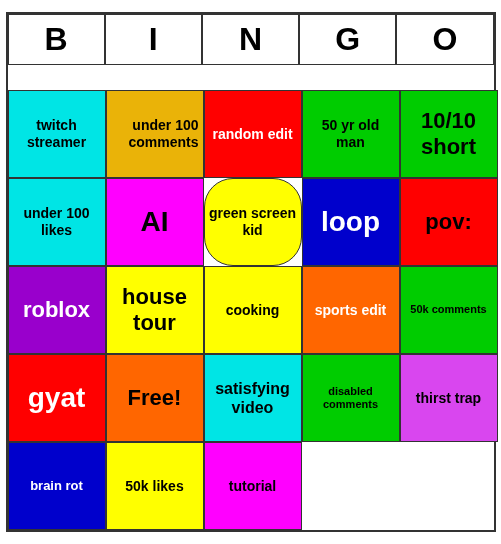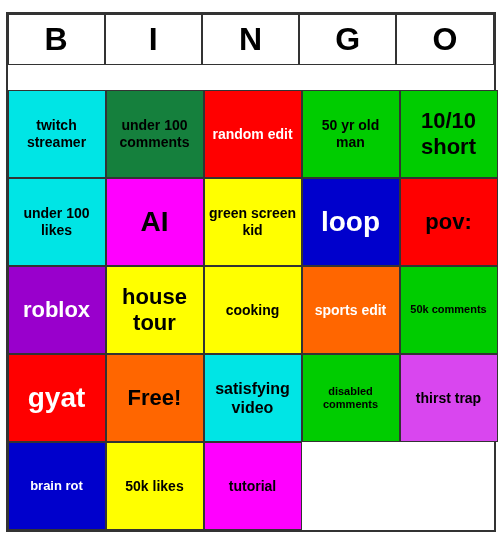--- a/index.html
+++ b/index.html
@@ -55,27 +55,27 @@
 <div class="bingo-card">
   <div class="bingo-header">
   <div class="bingo-header-cell">B</div>
       <div class="bingo-header-cell">I</div>
       <div class="bingo-header-cell">N</div>
       <div class="bingo-header-cell">G</div>
       <div class="bingo-header-cell">O</div>
     </div>
   <div class="bingo-grid">
   <div class="cell" style="background-color: rgb(0, 229, 229); color: rgb(0, 0, 0); font-size: 14px;">twitch streamer</div>
-      <div class="cell" style="background-color: #15803d; color: rgb(0, 0, 0); font-size: 14px;">under 100 comments</div>
+      <div class="cell" style="background-color: #eab308; color: rgb(0, 0, 0); font-size: 14px; text-align: right;">under 100 comments</div>
       <div class="cell" style="background-color: rgb(255, 0, 0); color: rgb(255, 255, 255); font-size: 14px;">random edit</div>
       <div class="cell" style="background-color: rgb(0, 204, 0); color: rgb(0, 0, 0); font-size: 14px;">50 yr old man</div>
       <div class="cell" style="background-color: rgb(0, 204, 0); color: rgb(0, 0, 0); font-size: 22px;">10/10 short</div>
       <div class="cell" style="background-color: rgb(0, 229, 229); color: rgb(0, 0, 0); font-size: 14px;">under 100 likes</div>
       <div class="cell" style="background-color: rgb(255, 0, 255); color: rgb(0, 0, 0); font-size: 28px;">AI</div>
-      <div class="cell" style="background-color: rgb(255, 255, 0); color: rgb(0, 0, 0); font-size: 14px;">green screen kid</div>
+      <div class="cell" style="background-color: rgb(255, 255, 0); color: rgb(0, 0, 0); font-size: 14px; border-radius: 29px;">green screen kid</div>
       <div class="cell" style="background-color: rgb(0, 0, 204); color: rgb(255, 255, 255); font-size: 28px;">loop</div>
       <div class="cell" style="background-color: rgb(255, 0, 0); color: rgb(0, 0, 0); font-size: 22px;">pov:</div>
       <div class="cell" style="background-color: rgb(153, 0, 204); color: rgb(255, 255, 255); font-size: 22px;">roblox</div>
       <div class="cell" style="background-color: rgb(255, 255, 0); color: rgb(0, 0, 0); font-size: 22px;">house tour</div>
       <div class="cell" style="background-color: rgb(255, 255, 0); color: rgb(0, 0, 0); font-size: 14px;">cooking</div>
       <div class="cell" style="background-color: rgb(255, 102, 0); color: rgb(255, 255, 255); font-size: 14px;">sports edit</div>
       <div class="cell" style="background-color: rgb(0, 204, 0); color: rgb(0, 0, 0); font-size: 11px;">50k comments</div>
       <div class="cell" style="background-color: rgb(255, 0, 0); color: rgb(255, 255, 255); font-size: 28px;">gyat</div>
       <div class="cell" style="background-color: rgb(255, 102, 0); color: rgb(0, 0, 0); font-size: 22px;">Free!</div>
       <div class="cell" style="background-color: rgb(0, 229, 229); color: rgb(0, 0, 0); font-size: 16px;">satisfying video</div>

